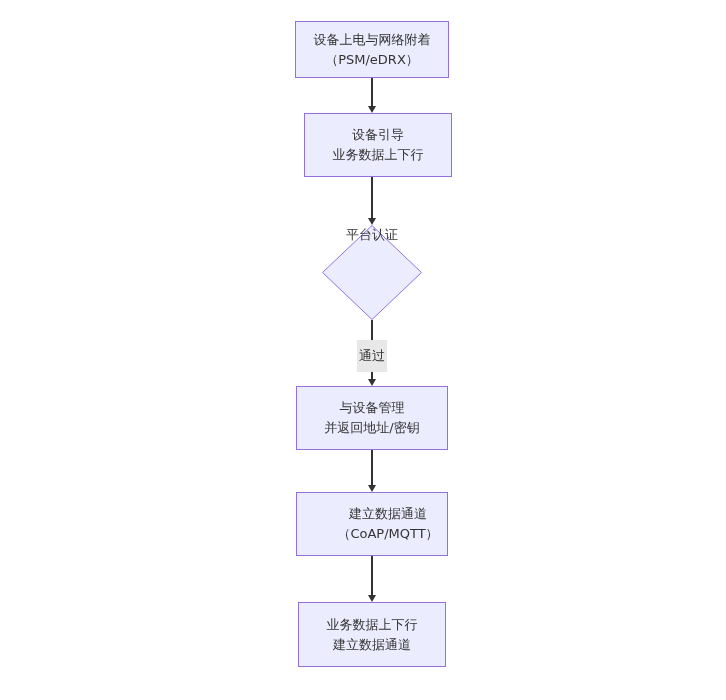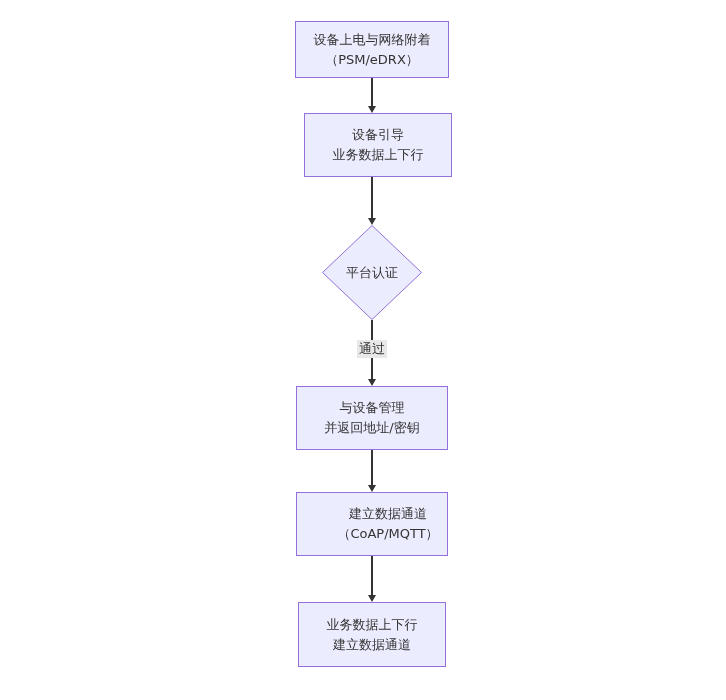--- a/index.html
+++ b/index.html
@@ -48,29 +48,29 @@
     border-left:4.5px solid transparent;
     border-right:4.5px solid transparent;
     border-top:7px solid var(--arrow-color);
   }
   .edge-label{
     position:absolute;top:20px;left:50%;
     transform:translateX(-50%);
     background:var(--edge-label-bg);
     color:var(--text-color);
     font-size:13px;line-height:16px;
-    padding:1px 2px;
+    padding:8px 2px;
     white-space:nowrap;
     z-index:2;
   }
   .diamond{
     position:relative;
     width:100px;height:95px;
     flex:0 0 auto;
-    display:flex;align-items:center;justify-content:center;
+    display:flex;align-items:flex-start;justify-content:center;
   }
   .diamond svg{position:absolute;inset:0;width:100%;height:100%;}
   .diamond polygon{
     fill:var(--node-fill);
     stroke:var(--node-border);
     stroke-width:1;
   }
   .diamond-label{
     position:relative;z-index:1;
     color:var(--text-color);

